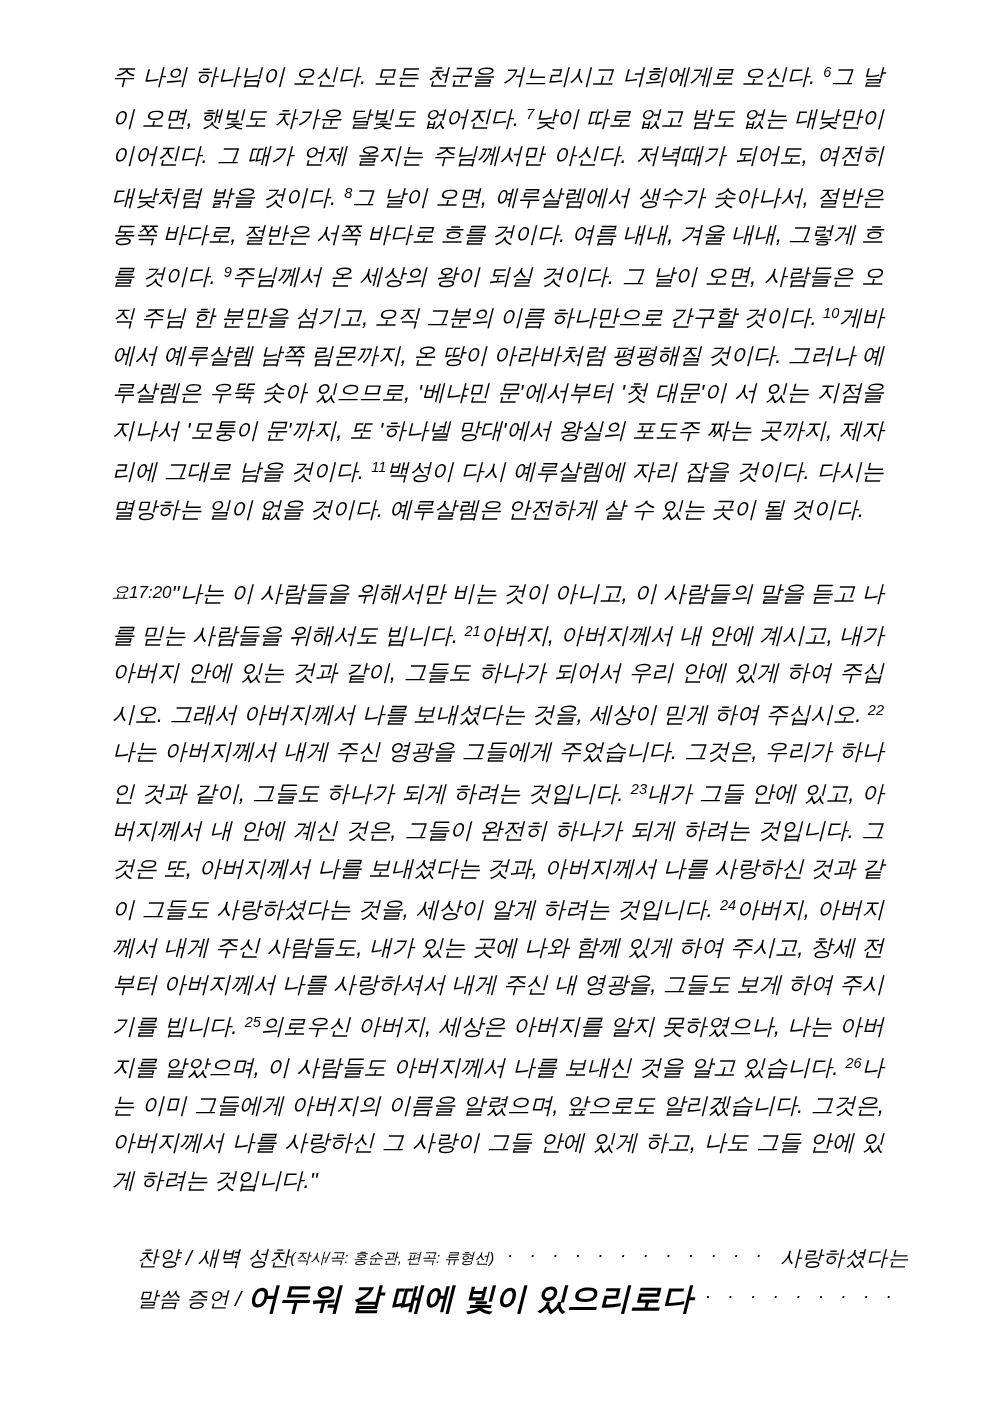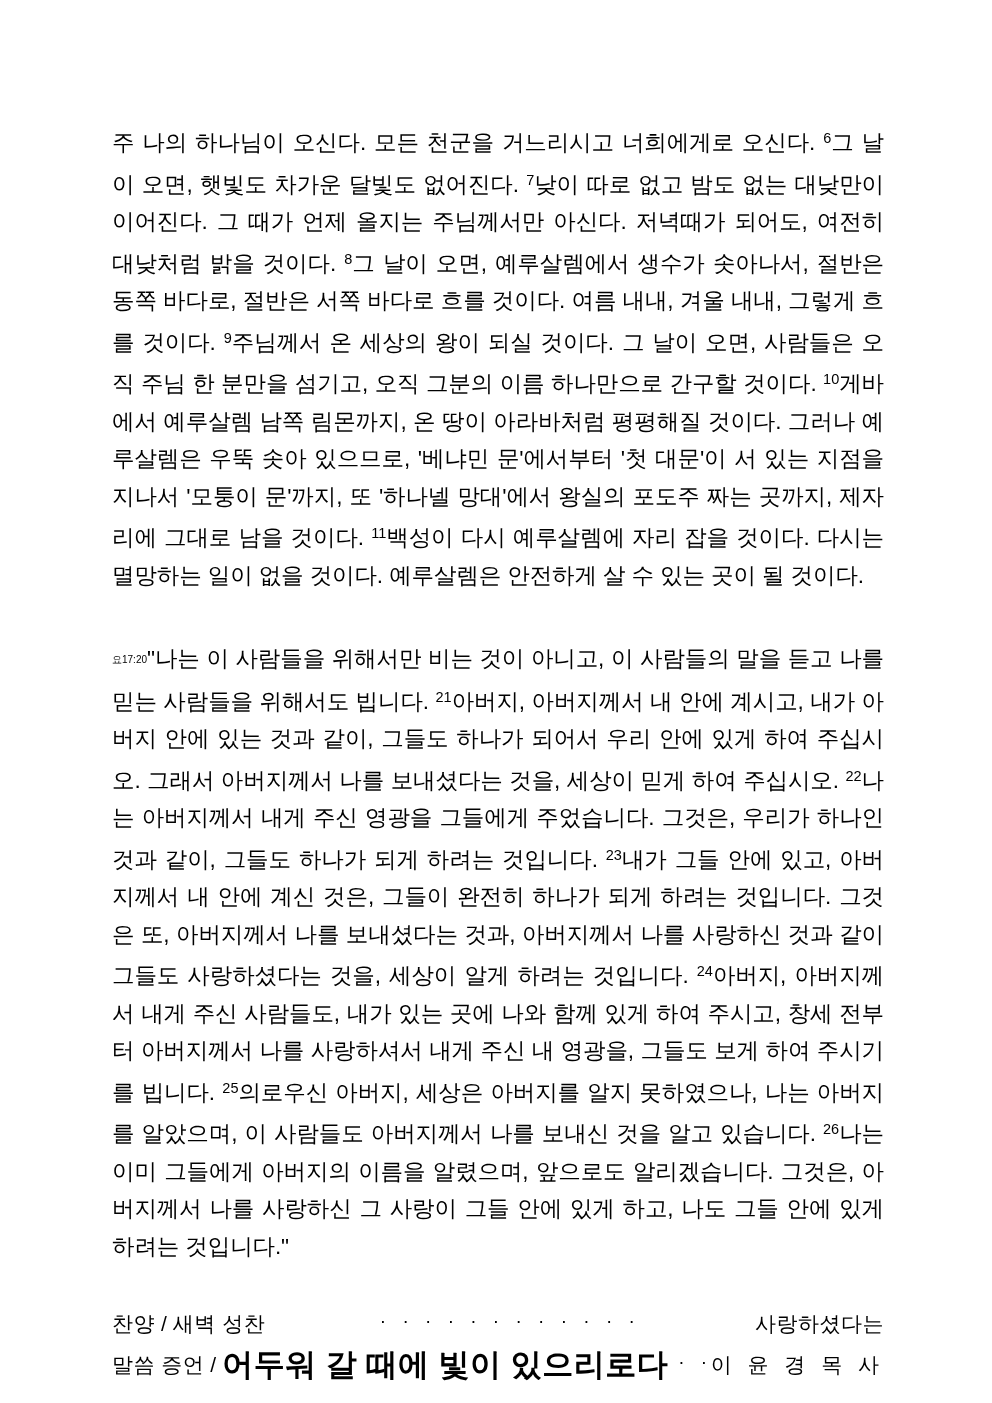--- a/index.html
+++ b/index.html
@@ -12,55 +12,57 @@
     height: 1403px;
     font-family: "Liberation Sans", sans-serif;
     color: #000000;
     overflow: hidden;
   }
   .page {
     position: relative;
     width: 992px;
     height: 1403px;
     box-sizing: border-box;
-    padding: 120px 108px 0 112px;
+    padding: 54px 108px 0 112px;
+    font-style: italic;
   }
   .block {
     font-size: 22.5px;
     line-height: 37.5px;
     text-align: justify;
     text-justify: inter-character;
     letter-spacing: -0.1px;
   }
   .para {
     margin: 0;
   }
   .vnum {
     font-size: 14.5px;
     vertical-align: 7px;
     letter-spacing: 0;
   }
   .ref {
-    font-size: 10px;
+    font-size: 17px;
     vertical-align: 3px;
     letter-spacing: 0;
   }
   .gap {
     height: 46px;
   }
   .footer {
     margin-top: 38px;
     font-size: 21px;
     line-height: 41px;
   }
   .fline {
     display: flex;
     align-items: flex-end;
     width: 100%;
     white-space: nowrap;
+    margin-left: 25px;
   }
   .fline .lbl {
     letter-spacing: 0.5px;
   }
   .fline .sep {
     padding: 0 6px;
   }
   .fline .ttl {
     letter-spacing: 0.5px;
   }
@@ -104,27 +106,27 @@
   <div class="block">
     <p class="para"><span class="ref">요17:20</span><span>"나는 이 사람들을 위해서만 비는 것이 아니고, 이 사람들의 말을 듣고 나를 믿는 사람들을 위해서도 빕니다.</span> <sup class="vnum">21</sup><span>아버지, 아버지께서 내 안에 계시고, 내가 아버지 안에 있는 것과 같이, 그들도 하나가 되어서 우리 안에 있게 하여 주십시오. 그래서 아버지께서 나를 보내셨다는 것을, 세상이 믿게 하여 주십시오.</span> <sup class="vnum">22</sup><span>나는 아버지께서 내게 주신 영광을 그들에게 주었습니다. 그것은, 우리가 하나인 것과 같이, 그들도 하나가 되게 하려는 것입니다.</span> <sup class="vnum">23</sup><span>내가 그들 안에 있고, 아버지께서 내 안에 계신 것은, 그들이 완전히 하나가 되게 하려는 것입니다. 그것은 또, 아버지께서 나를 보내셨다는 것과, 아버지께서 나를 사랑하신 것과 같이 그들도 사랑하셨다는 것을, 세상이 알게 하려는 것입니다.</span> <sup class="vnum">24</sup><span>아버지, 아버지께서 내게 주신 사람들도, 내가 있는 곳에 나와 함께 있게 하여 주시고, 창세 전부터 아버지께서 나를 사랑하셔서 내게 주신 내 영광을, 그들도 보게 하여 주시기를 빕니다.</span> <sup class="vnum">25</sup><span>의로우신 아버지, 세상은 아버지를 알지 못하였으나, 나는 아버지를 알았으며, 이 사람들도 아버지께서 나를 보내신 것을 알고 있습니다.</span> <sup class="vnum">26</sup><span>나는 이미 그들에게 아버지의 이름을 알렸으며, 앞으로도 알리겠습니다. 그것은, 아버지께서 나를 사랑하신 그 사랑이 그들 안에 있게 하고, 나도 그들 안에 있게 하려는 것입니다."</span></p>
   </div>
 
   <div class="footer">
 
     <div class="fline">
       <span class="lbl">찬양</span>
       <span class="sep">/</span>
       <span class="ttl">새벽 성찬</span>
+      <span class="credit">(작사/곡: 홍순관, 편곡: 류형선)</span>
       <span class="dots">· · · · · · · · · · · ·</span>
       <span class="who">사랑하셨다는</span>
     </div>
 
     <div class="fline">
       <span class="lbl">말씀 증언</span>
       <span class="sep">/</span>
       <span class="ttl bold">어두워 갈 때에 빛이 있으리로다</span>
       <span class="dots">· · · · · · · · ·</span>
-      <span class="who spaced">이 윤 경 목 사</span>
     </div>
 
   </div>
 
 </div>
 
 </body></html>

